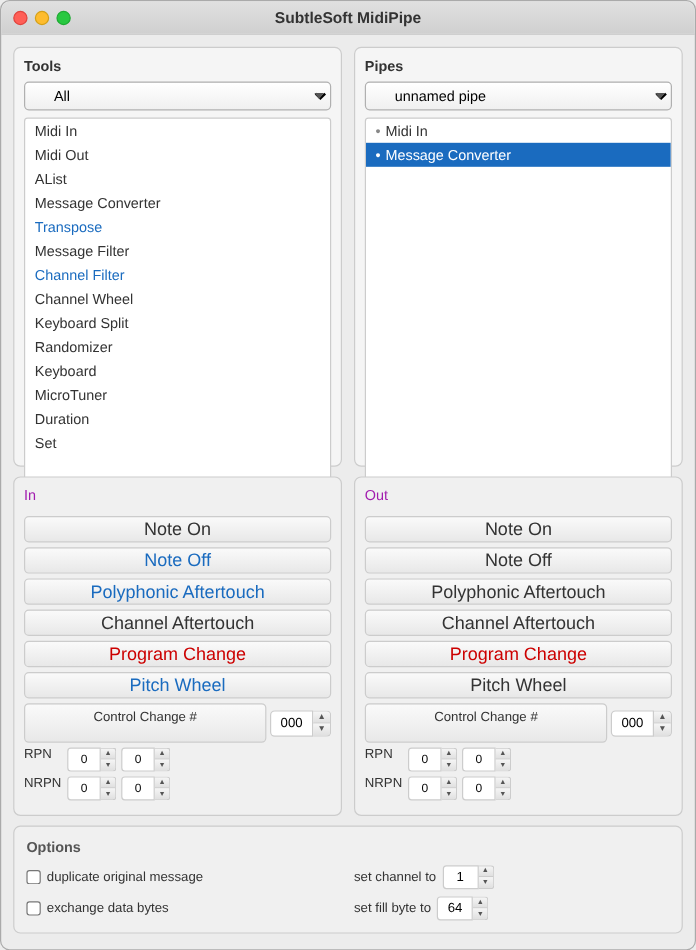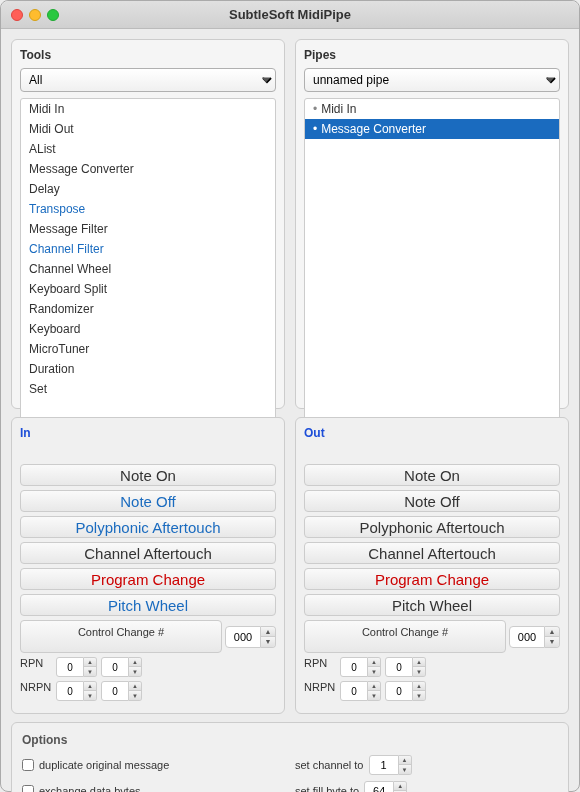--- a/index.html
+++ b/index.html
@@ -138,23 +138,23 @@
     .in-out-panel {
       flex: 1;
       background: #f0f0f0;
       border: 1px solid #ccc;
       border-radius: 6px;
       padding: 8px;
     }
 
     .in-out-label {
       font-size: 12px;
-      font-weight: 700;
-      color: #1d4ed8;
-      margin-bottom: 24px;
+      font-weight: 400;
+      color: #a21caf;
+      margin-bottom: 10px;
     }
 
     .msg-button {
       display: block;
       width: 100%;
       height: 22px;
       margin-bottom: 4px;
       border: 1px solid #ccc;
       border-radius: 4px;
       background: linear-gradient(to bottom, #fafafa, #e8e8e8);
@@ -352,21 +352,21 @@
       scrollbar-width: thin;
     }
 
     select {
       width: 100%;
       height: 24px;
       border: 1px solid #b0b0b0;
       border-radius: 4px;
       background: linear-gradient(to bottom, #ffffff, #f0f0f0);
       font-size: 12px;
-      padding: 2px 4px;
+      padding: 2px 20px;
       cursor: pointer;
       outline: none;
     }
   </style>
 </head>
 <body>
 
 <div class="window">
   <div class="title-bar">
     <div class="traffic-lights">
@@ -386,21 +386,20 @@
         <div class="dropdown-wrapper">
           <select>
             <option value="All">All</option>
           </select>
         </div>
         <div class="tools-list-inner">
           <div class="tools-list-item">Midi In</div>
           <div class="tools-list-item">Midi Out</div>
           <div class="tools-list-item">AList</div>
           <div class="tools-list-item">Message Converter</div>
-          <div class="tools-list-item">Delay</div>
           <div class="tools-list-item blue">Transpose</div>
           <div class="tools-list-item">Message Filter</div>
           <div class="tools-list-item blue">Channel Filter</div>
           <div class="tools-list-item">Channel Wheel</div>
           <div class="tools-list-item">Keyboard Split</div>
           <div class="tools-list-item">Randomizer</div>
           <div class="tools-list-item">Keyboard</div>
           <div class="tools-list-item">MicroTuner</div>
           <div class="tools-list-item">Duration</div>
           <div class="tools-list-item">Set</div>

